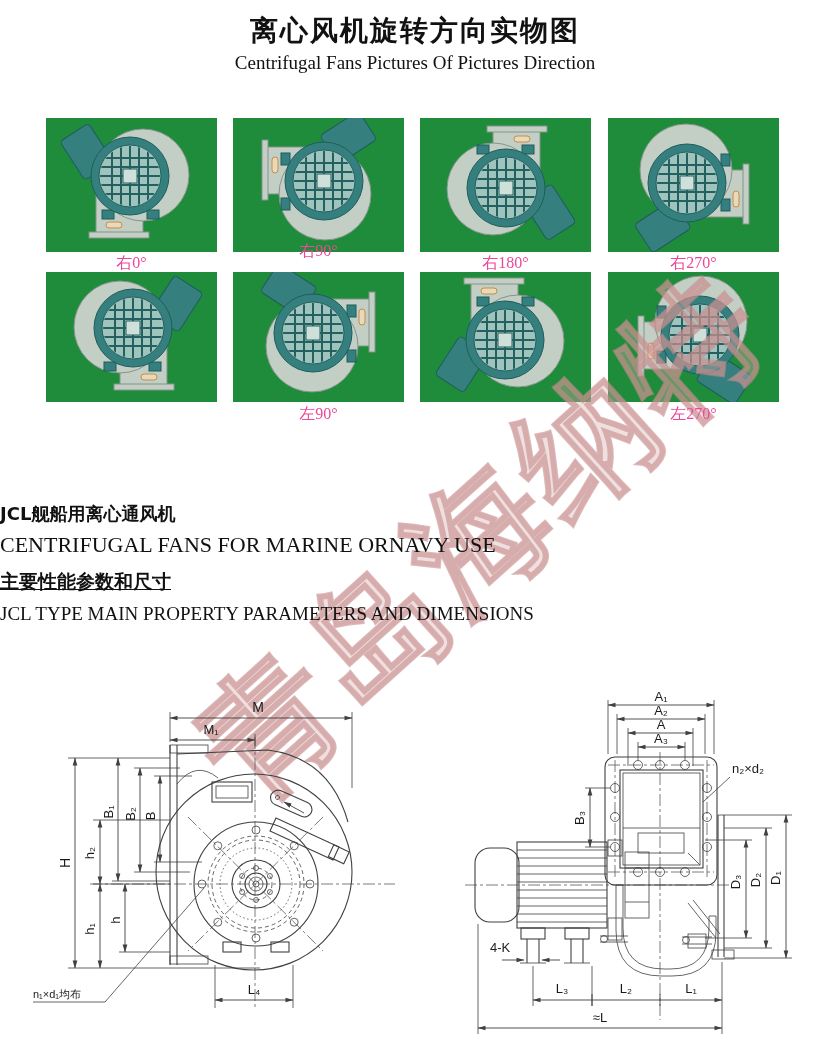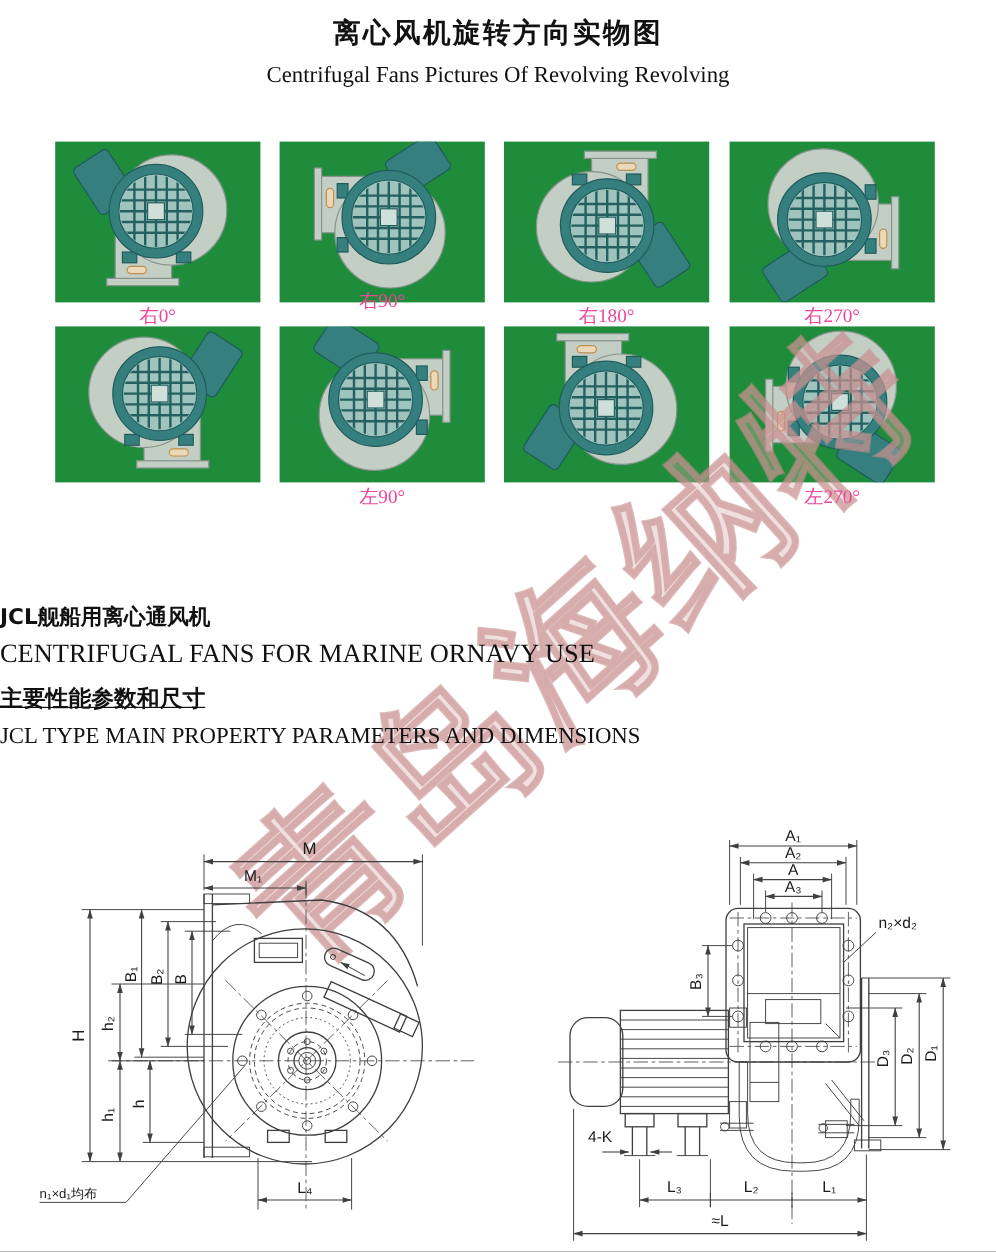--- a/index.html
+++ b/index.html
@@ -1,21 +1,21 @@
 <!DOCTYPE html>
 <html><head>
 <meta charset="utf-8">
 <style>
   html,body{margin:0;padding:0;background:#888;}
   .page{position:relative;width:830px;height:1043px;background:#ffffff;overflow:hidden;
         font-family:"Liberation Serif",serif;color:#111;}
   .abs{position:absolute;}
   
   .title-zh{left:0;width:830px;top:12px;text-align:center;font-family:"DejaVu Sans","Liberation Sans",sans-serif;
-            font-weight:bold;font-size:23px;letter-spacing:2px;z-index:3;}
+            font-weight:bold;font-size:28px;letter-spacing:2px;z-index:3;}
   .title-en{left:0;width:830px;top:52px;text-align:center;font-size:19px;z-index:3;}
   
   .photo{background:#1e8c3a;z-index:1;width:171px;overflow:hidden;}
   .photo svg{display:block;width:171px;height:100%;}
   .caption{width:171px;text-align:center;font-size:16px;z-index:3;color:#ec4899;}
   
   .watermark{left:160px;top:705px;transform:rotate(-42deg);transform-origin:0 0;
              font-family:"DejaVu Sans","Liberation Sans",sans-serif;font-weight:bold;
              font-size:135px;letter-spacing:6px;white-space:nowrap;z-index:2;
              color:rgba(216,170,170,0.38);-webkit-text-stroke:2px rgba(198,138,138,0.6);
@@ -79,21 +79,21 @@
             <line x1="93" y1="28" x2="93" y2="88"></line>
           <line x1="102" y1="28" x2="102" y2="88"></line>
         </g>
         <rect x="77" y="51" width="14" height="14" fill="#cfe0db" stroke="#23605f"></rect>
         <rect x="60" y="104" width="16" height="6" rx="3" fill="#ead9b8" stroke="#c08f4f"></rect>
       </g>
     </defs>
   </svg>
 
   <div class="abs title-zh">离心风机旋转方向实物图</div>
-  <div class="abs title-en">Centrifugal Fans Pictures Of Revolving Revolving</div>
+  <div class="abs title-en">Centrifugal Fans Pictures Of Pictures Direction</div>
 
   <div class="abs photo" style="left:46px;top:118px;height:134px">
     <svg viewBox="0 0 171 134" preserveAspectRatio="xMidYMid slice">
         <use href="#fansym" transform="rotate(0 85 64)"></use>
       </svg>
     </div>
   <div class="abs photo" style="left:233px;top:118px;height:134px">
     <svg viewBox="0 0 171 134" preserveAspectRatio="xMidYMid slice">
         <use href="#fansym" transform="rotate(90 85 64)"></use>
       </svg>

